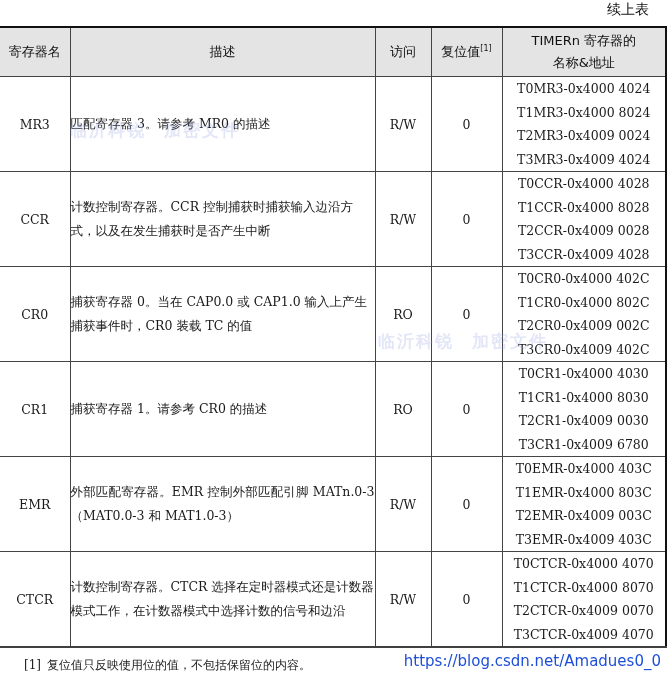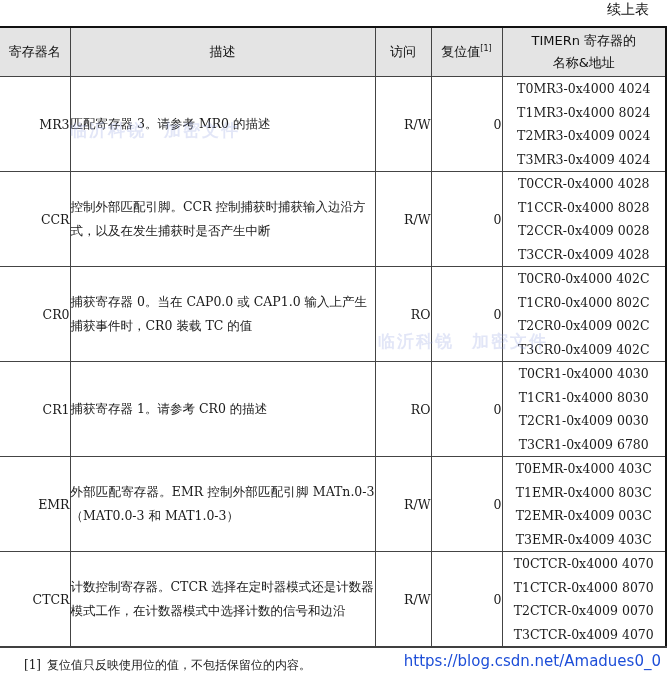--- a/index.html
+++ b/index.html
@@ -37,21 +37,21 @@
     text-align: center;
     line-height: 22px;
     color: #111;
   }
   table.reg th sup { font-size: 8px; vertical-align: top; position: relative; top: -3px; }
   table.reg td {
     font-size: 12.5px;
     height: 94px;
     border-radius: 18px;
   }
-  td.name, td.access, td.reset { text-align: right; }
+  td.name, td.access, td.reset { text-align: center; }
   td.desc {
     text-align: left;
     padding: 0 6px 0 9px;
     line-height: 24px;
     font-size: 13px;
   }
   td.addrs { text-align: center; padding: 0; }
   .addr-line {
     display: block;
     line-height: 23.5px;
@@ -115,21 +115,21 @@
       <td class="reset">0</td>
       <td class="addrs">
         <span class="addr-line">T0MR3-0x4000 4024</span>
         <span class="addr-line">T1MR3-0x4000 8024</span>
         <span class="addr-line">T2MR3-0x4009 0024</span>
         <span class="addr-line">T3MR3-0x4009 4024</span>
       </td>
     </tr>
     <tr>
       <td class="name">CCR</td>
-      <td class="desc">控制外部匹配引脚。CCR 控制捕获时捕获输入边沿方式，以及在发生捕获时是否产生中断</td>
+      <td class="desc">计数控制寄存器。CCR 控制捕获时捕获输入边沿方式，以及在发生捕获时是否产生中断</td>
       <td class="access">R/W</td>
       <td class="reset">0</td>
       <td class="addrs">
         <span class="addr-line">T0CCR-0x4000 4028</span>
         <span class="addr-line">T1CCR-0x4000 8028</span>
         <span class="addr-line">T2CCR-0x4009 0028</span>
         <span class="addr-line">T3CCR-0x4009 4028</span>
       </td>
     </tr>
     <tr>

